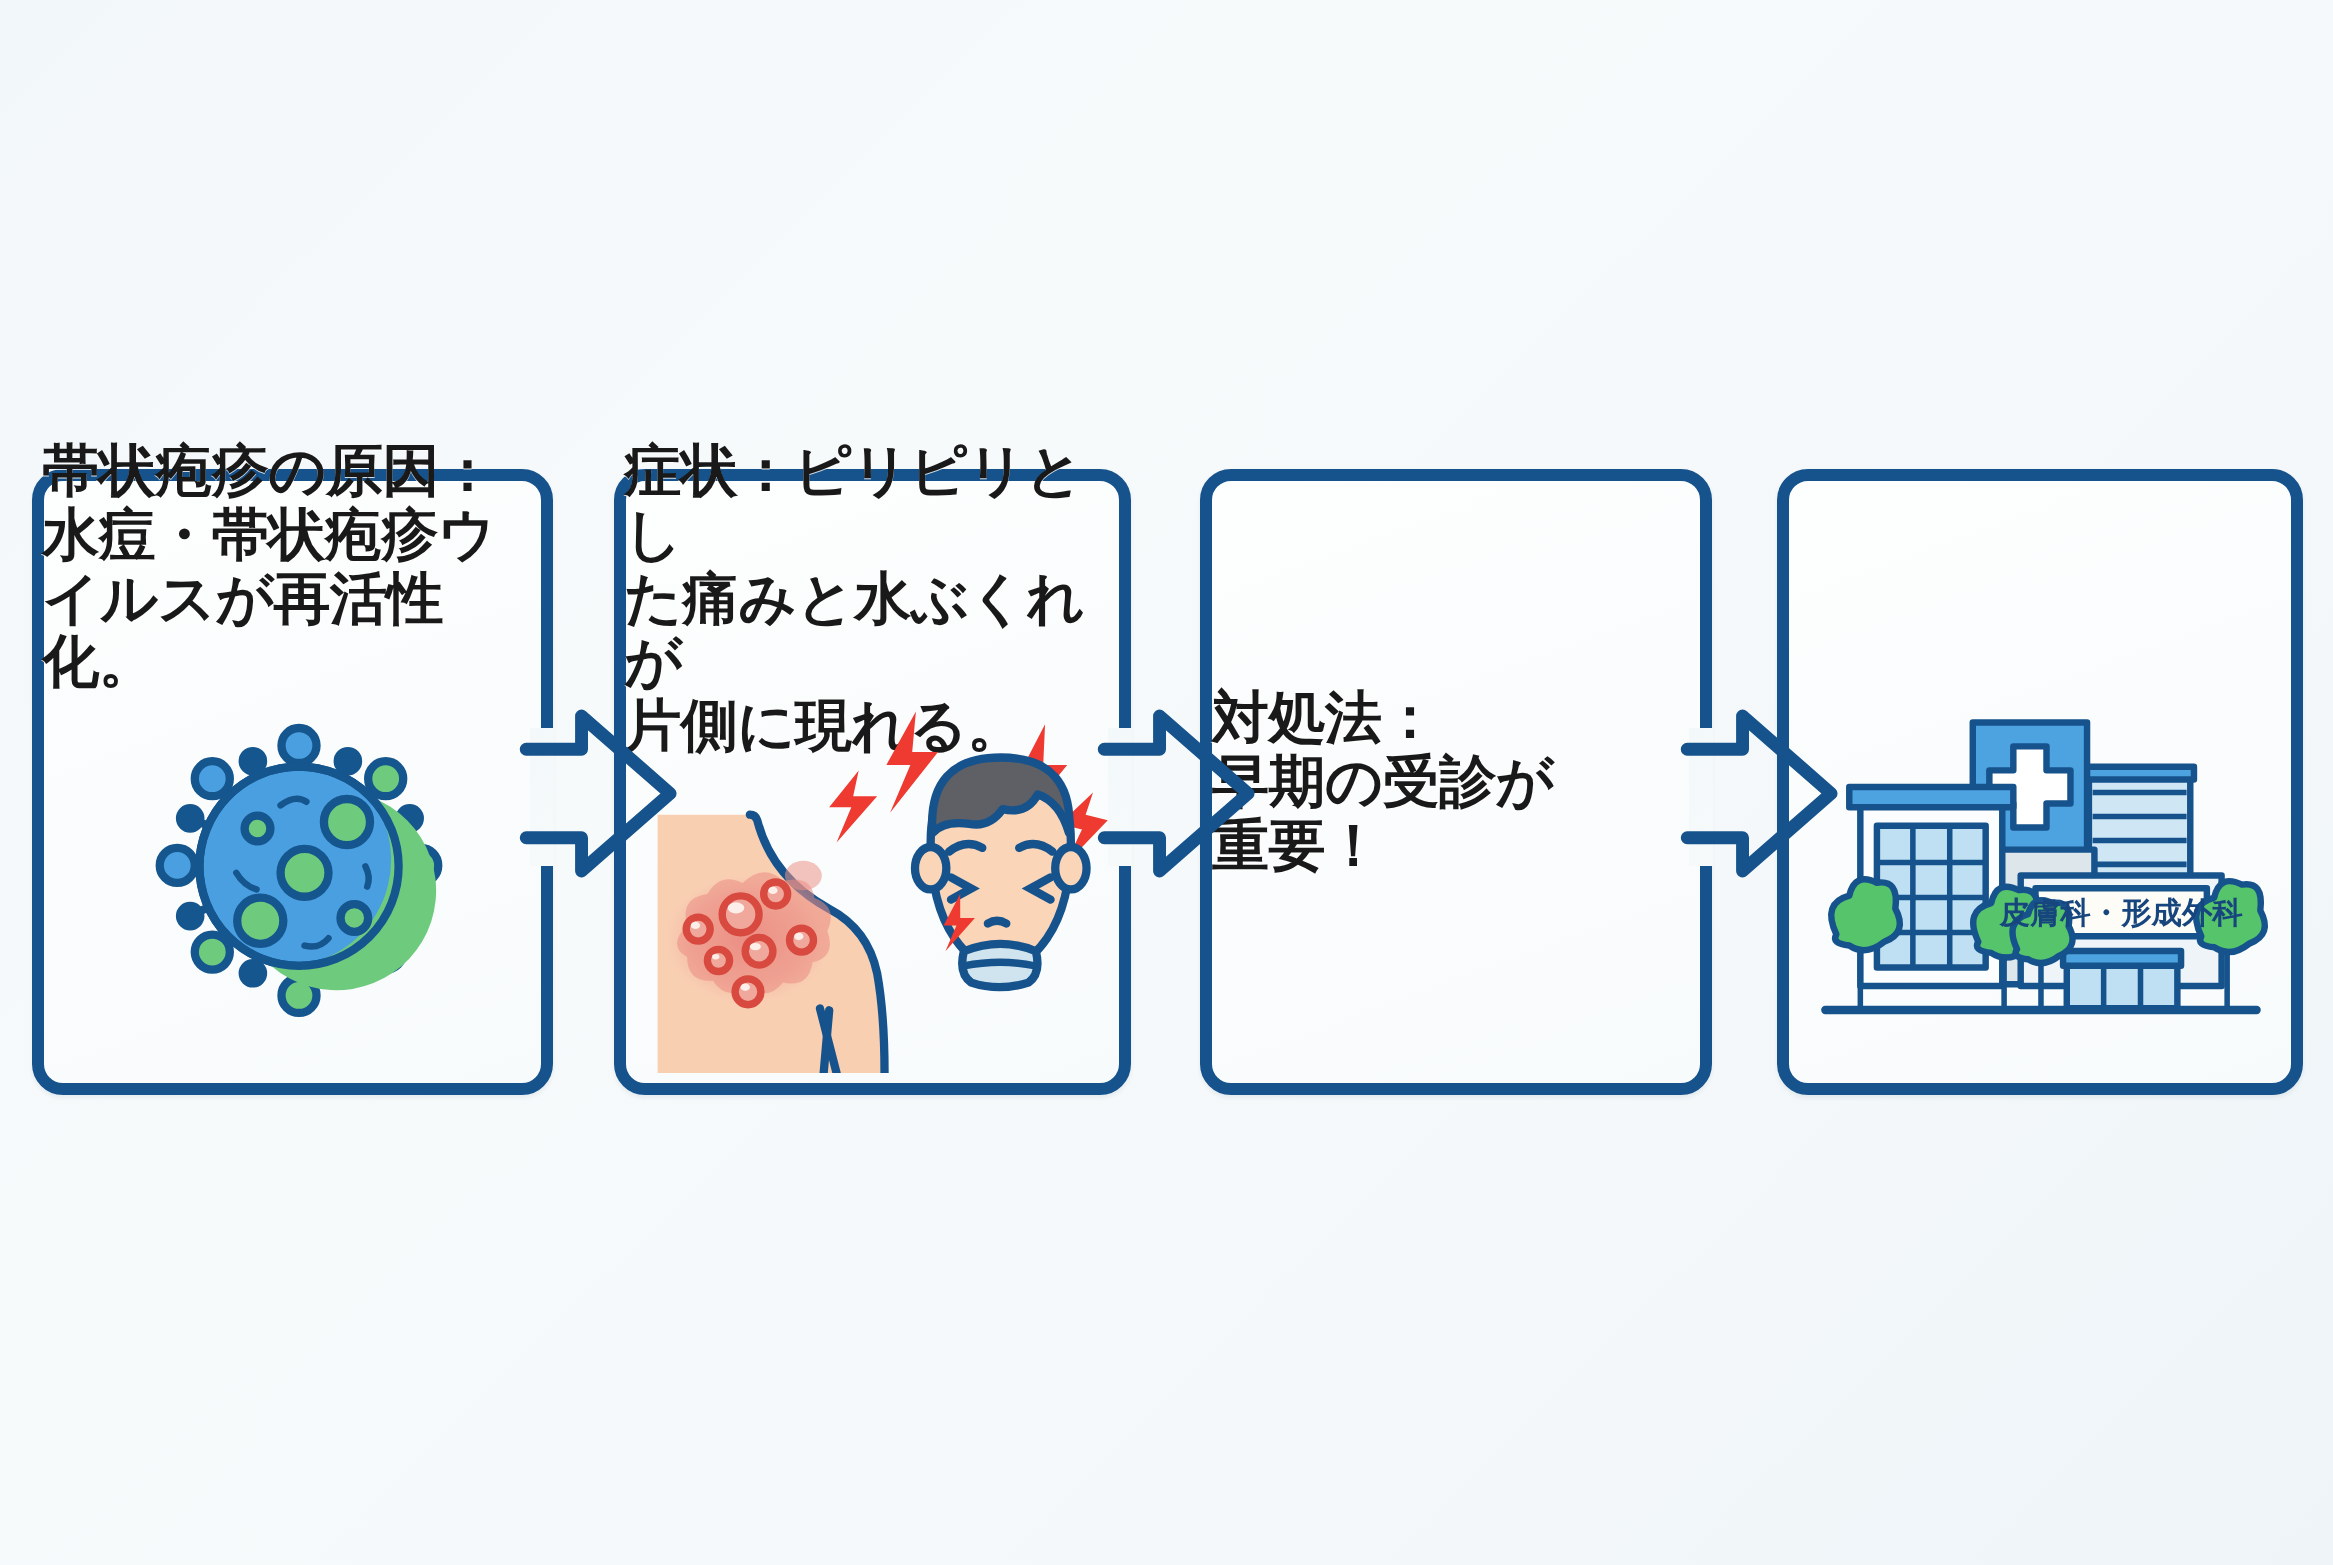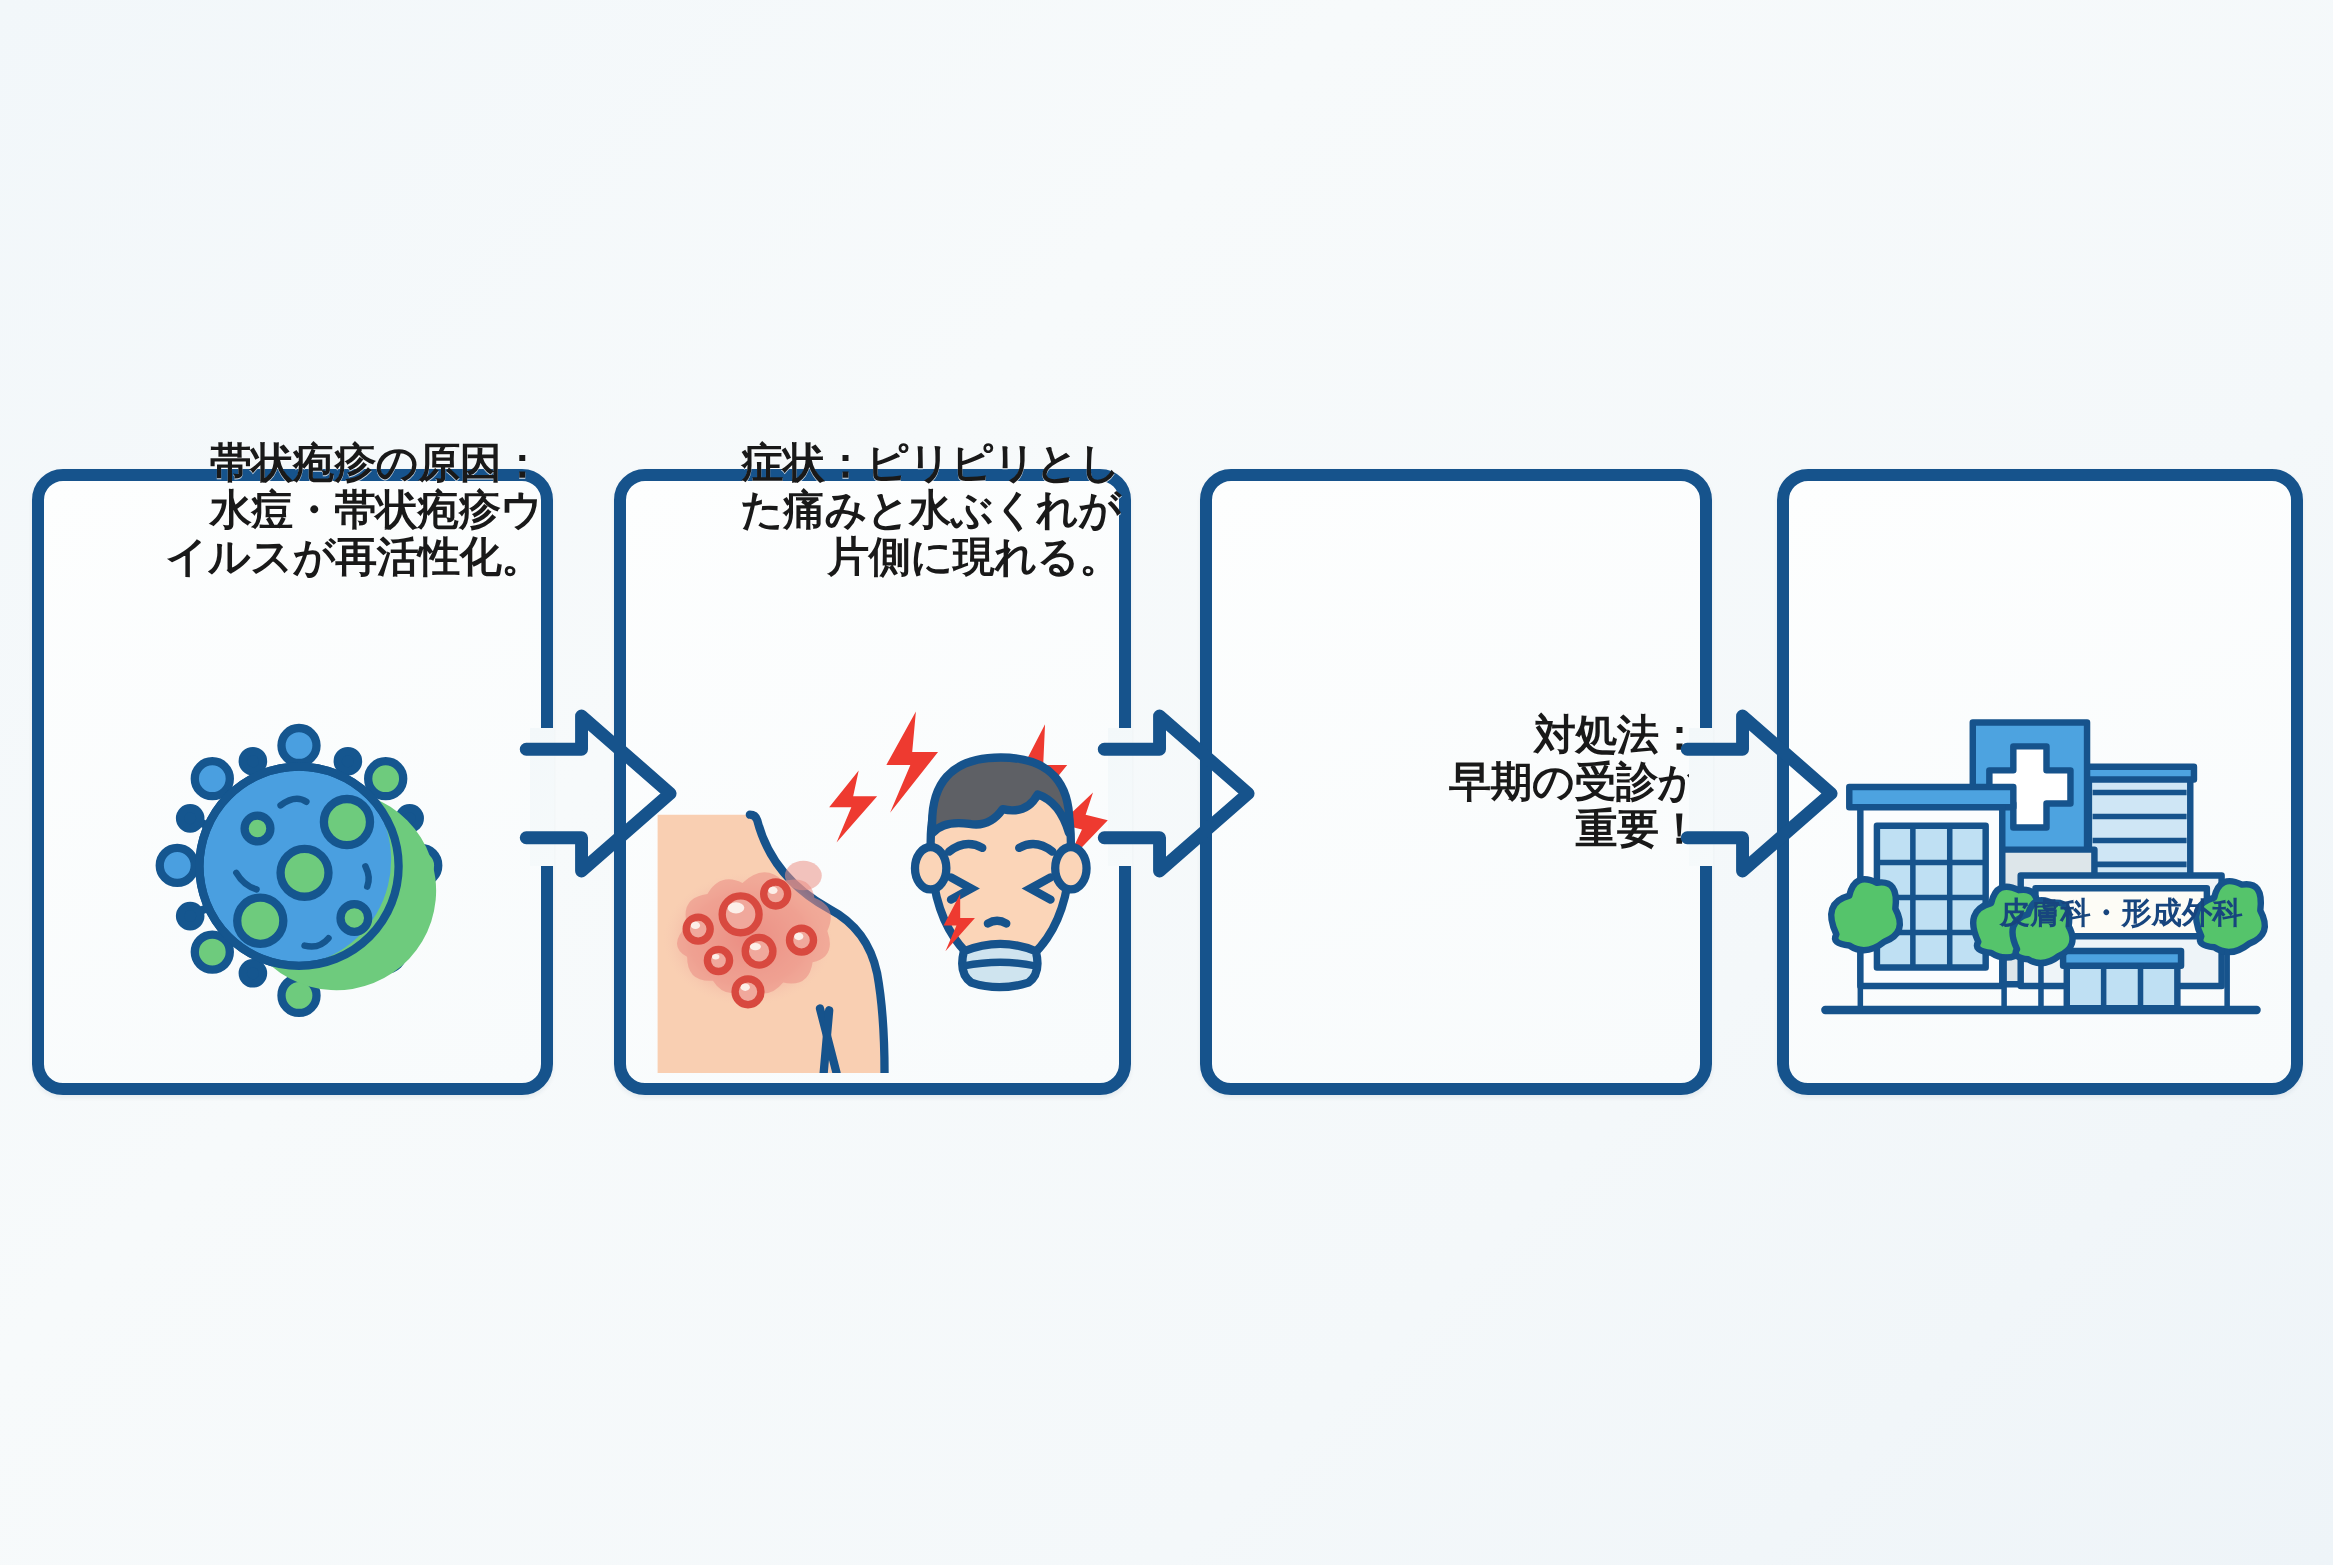--- a/index.html
+++ b/index.html
@@ -31,22 +31,22 @@
     top:247px;height:138px;width:24px;
     right:-13px;
     background:linear-gradient(135deg,#f3f8fa 0%,#f6fafb 100%);
     z-index:4;
   }
 
   .ptext{
     position:absolute;
     left:-1.8px;right:-1.8px;
     top:-42px;
-    text-align:right;
-    font-size:42px;
+    text-align:left;
+    font-size:57px;
     line-height:1.12;
     font-weight:700;
     color:#191919;
     letter-spacing:-0.5px;
     white-space:pre-line;
     text-shadow:0 0.9px 0 rgba(255,255,255,.8);
   }
   .ptext.center{
     top:50%;
     transform:translateY(-50%);

